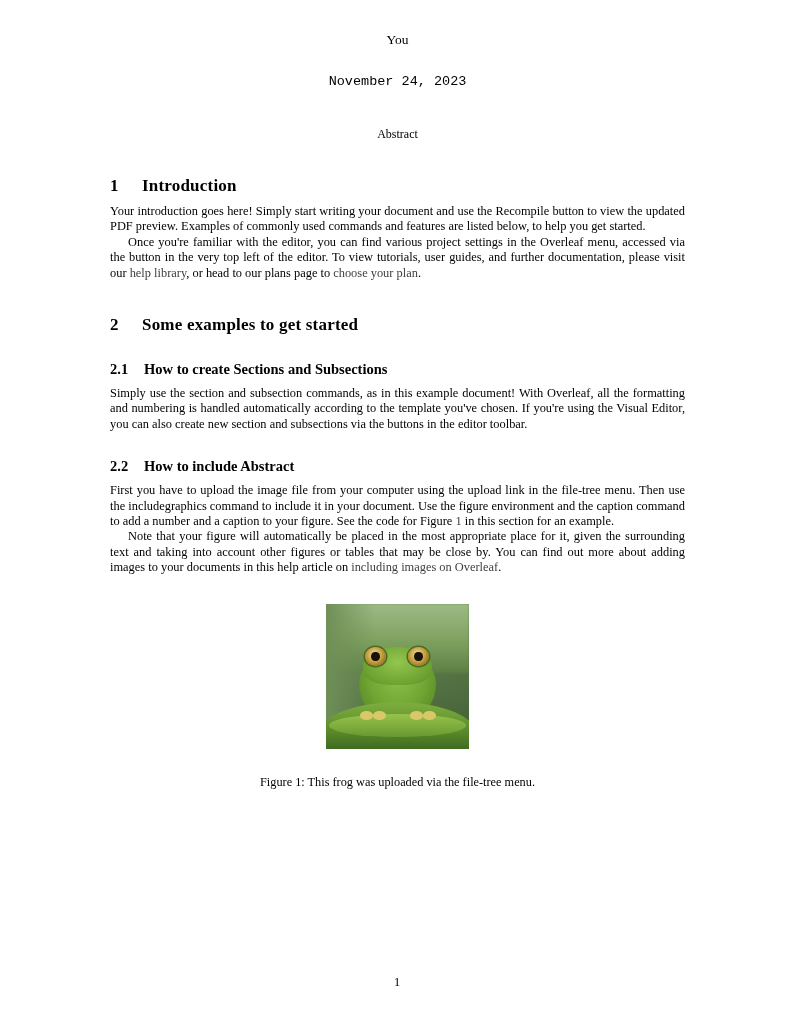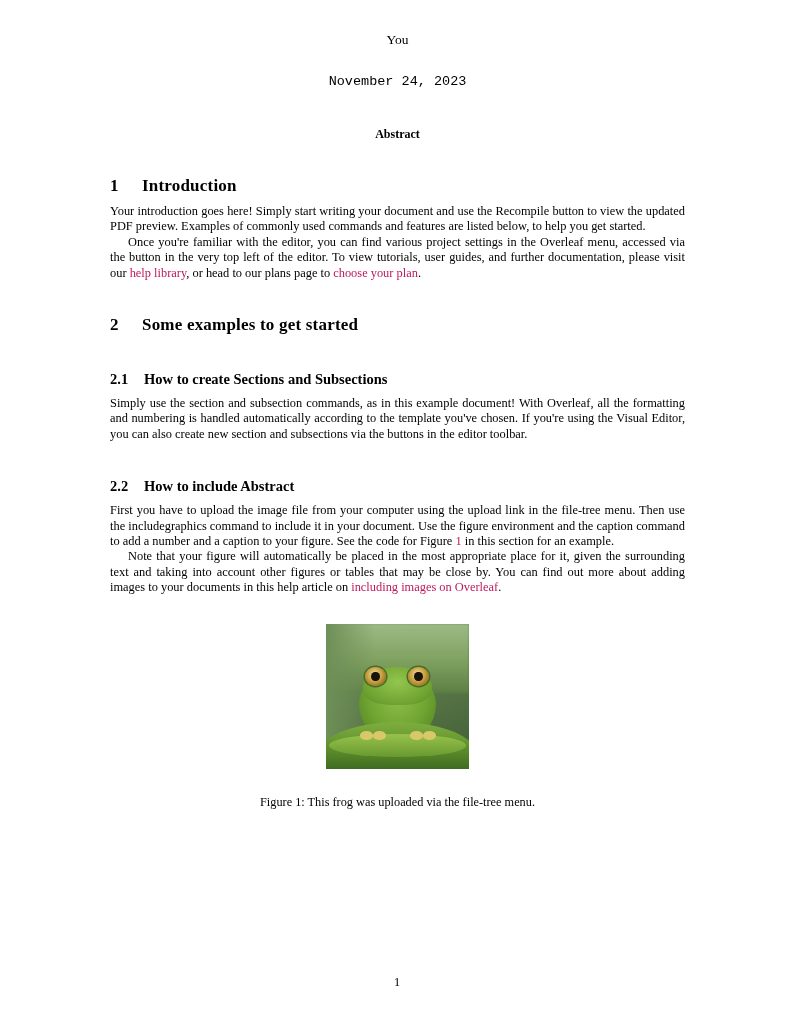--- a/index.html
+++ b/index.html
@@ -39,21 +39,21 @@
     margin-top: 32px;
   }
   .doc-date {
     text-align: center;
     font-size: 13.5px;
     margin-top: 26px;
     font-family: Liberation Mono, monospace;
   }
   .abstract-heading {
     text-align: center;
-    font-weight: bold;
+    font-weight: normal;
     font-size: 12px;
     margin-top: 38px;
   }
   .abstract-body {
     font-size: 12px;
     margin-top: 10px;
     padding-left: 52px;
     padding-right: 52px;
   }
   h1.section {
@@ -67,35 +67,34 @@
     width: 32px;
   }
   h2.subsection {
     font-size: 14.5px;
     font-weight: bold;
     margin: 26px 0 0 0;
   }
   h2.subsection .num {
     display: inline-block;
     width: 34px;
-    margin-top: 10px;
   }
   p.para {
     font-size: 12.4px;
     line-height: 15.4px;
     text-align: justify;
     margin: 8px 0 0 0;
     hyphens: none;
   }
   p.para.indent {
     text-indent: 18px;
     margin-top: 0;
   }
   a.link {
-    color: #be185d;
+    color: #404040;
     text-decoration: none;
   }
   .figure {
     margin-top: 28px;
     text-align: center;
   }
   .frog {
     display: inline-block;
     width: 143px;
     height: 145px;

